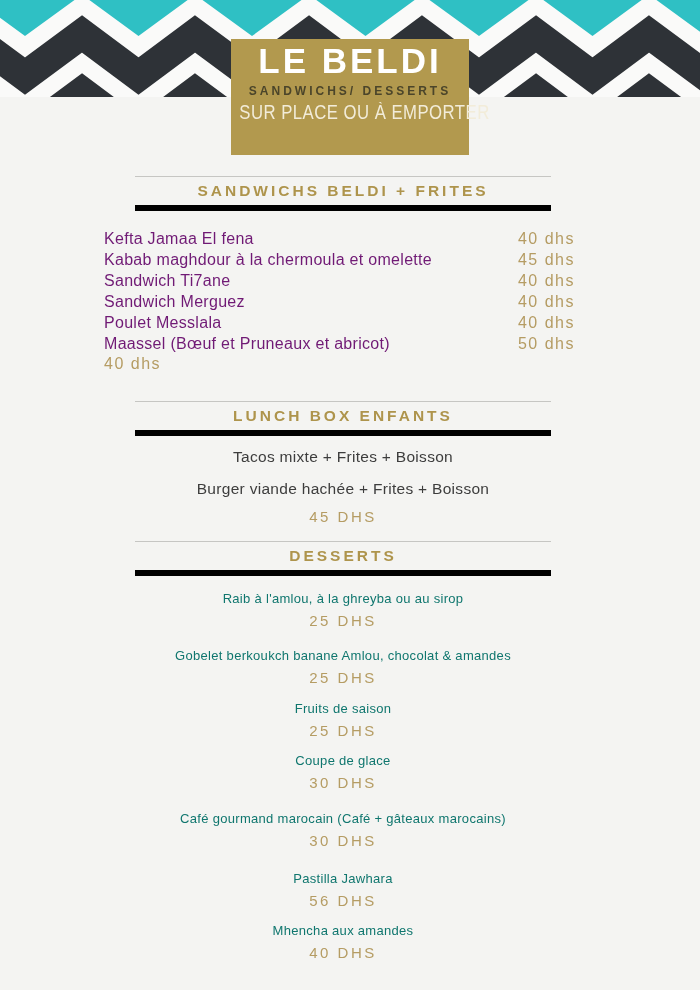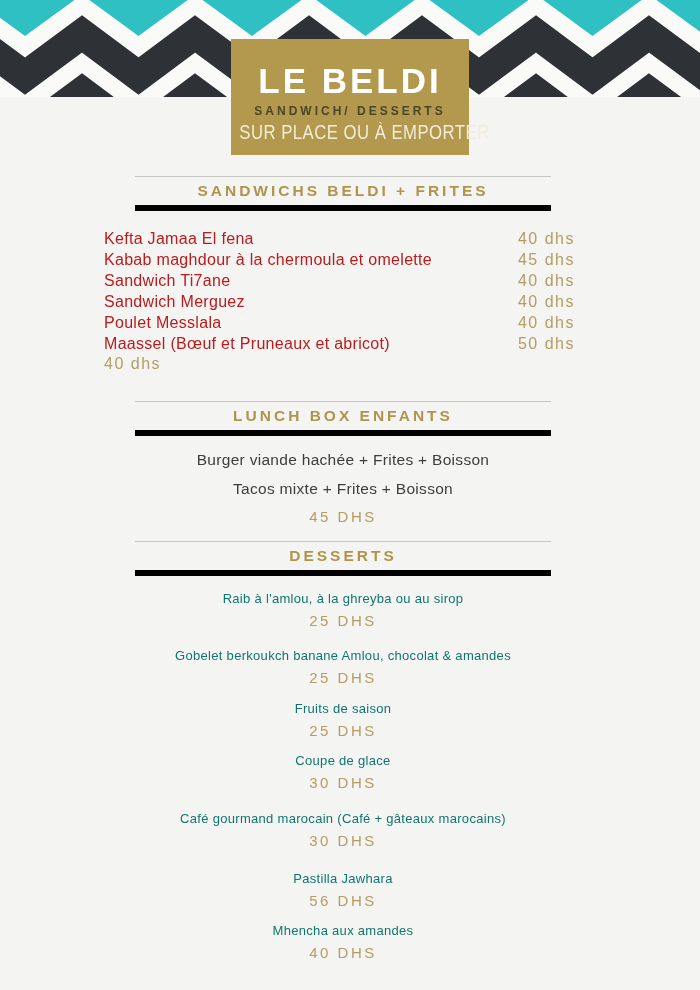--- a/index.html
+++ b/index.html
@@ -5,40 +5,40 @@
   html,body{margin:0;padding:0;}
   body{width:700px;height:990px;overflow:hidden;font-family:"Liberation Sans",sans-serif;}
   .page{position:relative;width:700px;height:990px;background:#f4f4f2;}
 
   
   .chevron-header{position:relative;width:700px;height:97px;background:#fafaf9;overflow:hidden;}
   .chevron-header svg{display:block;}
 
   
   .brand{position:absolute;left:231px;top:39px;width:238px;height:116px;z-index:5;
-         text-align:center;box-sizing:border-box;padding-top:23px;}
+         text-align:center;box-sizing:border-box;padding-top:3px;}
   .brand-title{font-size:35px;font-weight:bold;color:#ffffff;letter-spacing:3px;line-height:38px;}
   .brand-sub{margin-top:4px;font-size:12px;font-weight:bold;color:#4b452a;letter-spacing:3px;line-height:14px;}
   .brand-tag{margin-top:5px;font-size:18px;color:#f2ecd9;letter-spacing:0.5px;line-height:21px;
              transform:scale(0.93,1.08);transform-origin:center;white-space:nowrap;}
 
   
   .content{position:absolute;left:104px;top:97px;width:478px;}
 
   .section-title-wrap{margin:0 31px;border-top:1px solid #c6c6c3;border-bottom:6px solid #000000;
                       padding:4px 0;text-align:center;}
   .section-title{font-size:15.5px;font-weight:bold;color:#ae944c;letter-spacing:3px;line-height:20px;}
   .stw-first{margin-top:79px;}
   .stw-lunch{margin-top:26px;}
   .stw-desserts{margin-top:17px;}
 
   
   .rows{margin-top:18px;}
   .row{display:flex;justify-content:space-between;align-items:baseline;line-height:20.9px;}
-  .nm{font-size:16px;color:#b91c1c;letter-spacing:0.3px;}
+  .nm{font-size:16px;color:#701a75;letter-spacing:0.3px;}
   .pr{font-size:16px;color:#b59c63;letter-spacing:1.5px;padding-right:7px;white-space:nowrap;}
 
   
   .center-line{text-align:center;font-size:15.5px;color:#3d3d3d;letter-spacing:0.3px;line-height:16px;}
   .cl-1{margin-top:16px;}
   .cl-2{margin-top:13px;}
   .center-price{margin-top:12px;text-align:center;font-size:15px;color:#b59c63;letter-spacing:2.5px;line-height:15px;}
 
   
   .dessert{text-align:center;}
@@ -53,21 +53,21 @@
   <div class="chevron-header">
     <svg width="700" height="97" viewBox="0 0 700 97">
       <path d="M-32,-24 L25,17.5 L82,-24 L138.5,17.5 L195,-24 L252,17.5 L309,-24 L365.5,17.5 L422,-24 L479,17.5 L536,-24 L592.5,17.5 L649,-24 L706,17.5 L763,-24" fill="none" stroke="#2fc0c4" stroke-width="30" stroke-linejoin="miter"></path>
       <path d="M-32,34 L25,76 L82,34 L138.5,76 L195,34 L252,76 L309,34 L365.5,76 L422,34 L479,76 L536,34 L592.5,76 L649,34 L706,76 L763,34" fill="none" stroke="#2e3237" stroke-width="30" stroke-linejoin="miter"></path>
       <path d="M-32,92 L25,134 L82,92 L138.5,134 L195,92 L252,134 L309,92 L365.5,134 L422,92 L479,134 L536,92 L592.5,134 L649,92 L706,134 L763,92" fill="none" stroke="#2e3237" stroke-width="30" stroke-linejoin="miter"></path>
     </svg>
   </div>
 
   <div class="brand" style="background:#b2994e;">
     <div class="brand-title">LE BELDI</div>
-    <div class="brand-sub">SANDWICH/ DESSERTS</div>
+    <div class="brand-sub">SANDWICHS/ DESSERTS</div>
     <div class="brand-tag">SUR PLACE OU À EMPORTER</div>
   </div>
 
   <div class="content">
 
     <div class="section-title-wrap stw-first">
       <div class="section-title">SANDWICHS BELDI + FRITES</div>
     </div>
     <div class="rows">
       <div class="row">
@@ -95,22 +95,22 @@
         <span class="pr">50 dhs</span>
       </div>
       <div class="row">
         <span class="pr">40 dhs</span>
       </div>
     </div>
 
     <div class="section-title-wrap stw-lunch">
       <div class="section-title">LUNCH BOX ENFANTS</div>
     </div>
+    <div class="center-line cl-2">Tacos mixte + Frites + Boisson</div>
     <div class="center-line cl-1">Burger viande hachée + Frites + Boisson</div>
-    <div class="center-line cl-2">Tacos mixte + Frites + Boisson</div>
     <div class="center-price">45 DHS</div>
 
     <div class="section-title-wrap stw-desserts">
       <div class="section-title">DESSERTS</div>
     </div>
 
     <div class="dessert" style="margin-top:15px;">
       <div class="dname">Raib à l'amlou, à la ghreyba ou au sirop</div>
       <div class="dprice">25 DHS</div>
     </div>

